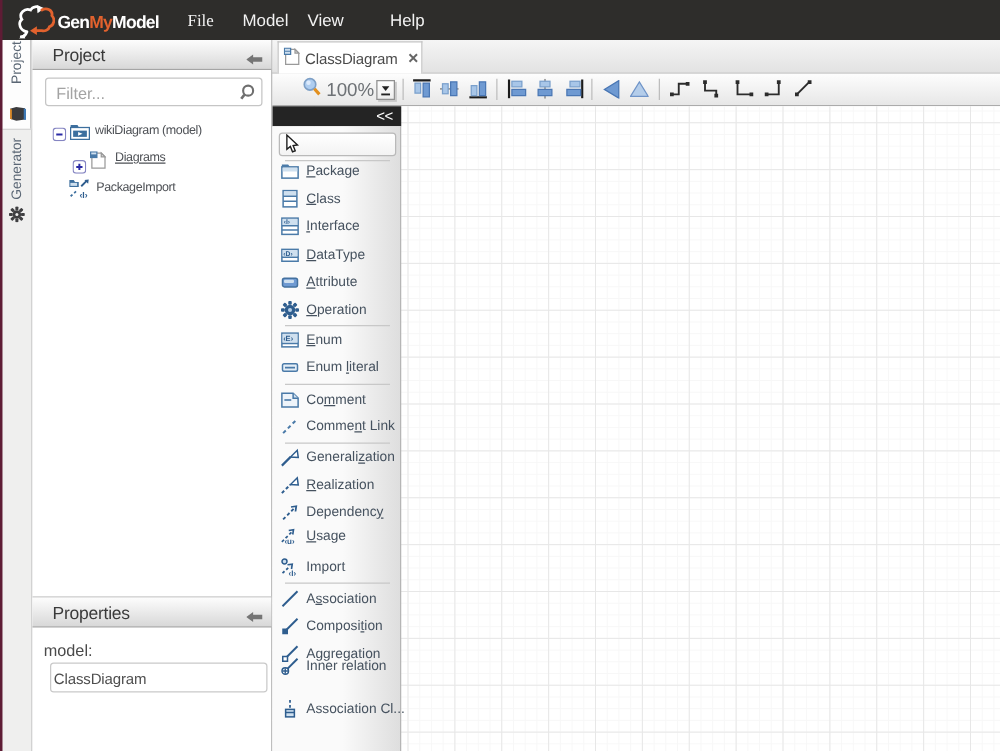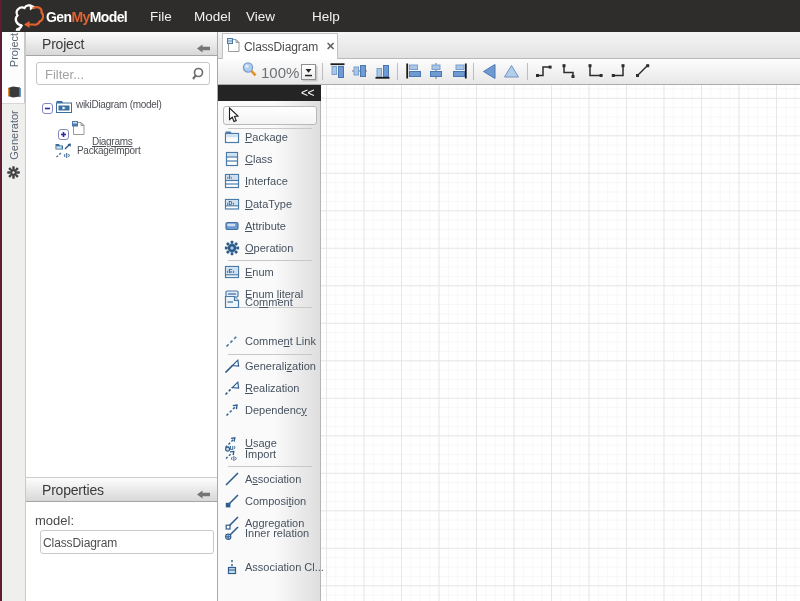--- a/index.html
+++ b/index.html
@@ -66,21 +66,21 @@
   <div class="abs" id="maroon"></div>
   <div class="abs" id="logo"><svg width="31" height="28" viewBox="0 0 31 28">
     <path d="M8.5,22.5 C3,21.5 1,15.5 4.5,12.5 C1.5,7.5 7,3 11.5,5 C13,2 17.5,1.5 19,4" fill="none" stroke="#ffffff" stroke-width="2.2" stroke-linecap="round"></path>
     <polygon points="16.5,1 22.5,3.5 17,7.5" fill="#ffffff"></polygon>
     <path d="M20.5,5 C24.5,2.5 29.5,5.5 28.5,9.5 C31.5,12.5 30,17.5 26.5,18.5 C26,21 22.5,22.3 20.5,21.5 L15.5,21.5" fill="none" stroke="#e2622e" stroke-width="2.2" stroke-linecap="round"></path>
     <polygon points="16.5,18 11,21.5 16.5,25" fill="#e2622e"></polygon>
     <path d="M8.5,22.5 C7.5,25 6,26.5 4,26.3" fill="none" stroke="#ffffff" stroke-width="2.2" stroke-linecap="round"></path>
     <polygon points="6.2,24.2 2.2,27.8 7.2,27.8" fill="#ffffff"></polygon>
   </svg></div>
   <div class="abs" id="logotext">Gen<span class="my">My</span>Model</div>
-  <div class="abs menu" style="left:150px;">File</div>
+  <div class="abs menu" style="left:150px;font-family:Liberation Serif, serif;">File</div>
   <div class="abs menu" style="left:194px;">Model</div>
   <div class="abs menu" style="left:246px;">View</div>
   <div class="abs menu" style="left:312px;">Help</div>
 
   <div class="abs" id="vside"></div>
   <div class="abs" id="vside-active"></div>
   <div class="abs" id="vside-div"></div>
   <div class="abs vlabel" style="left:-9px;top:44px;width:46px;text-align:center;">Project</div>
   <div class="abs" id="bookicon" style="left:7px;top:84px;"><svg width="15" height="12" viewBox="0 0 15 12">
     <path d="M1,2 L6,0.5 L13,1.5 L13,10.5 L6,11.5 L1,10 Z" fill="#3a3a3c"></path>
@@ -135,21 +135,21 @@
         <rect x="0.5" y="0.5" width="10" height="10" rx="2.5" fill="#fff" stroke="#8585c2"></rect>
         <line x1="3" y1="5.5" x2="8" y2="5.5" stroke="#2a2aa5" stroke-width="1.6"></line>
         <line x1="5.5" y1="3" x2="5.5" y2="8" stroke="#2a2aa5" stroke-width="1.6"></line>
       </svg></div>
   <div class="abs" style="left:72px;top:121px;"><svg width="13" height="15" viewBox="0 0 13 15">
     <path d="M1.5,1.5 L9,1.5 L12,4.5 L12,13.5 L1.5,13.5 Z" fill="#fff" stroke="#9a9a9a"></path>
     <path d="M9,1.5 L9,4.5 L12,4.5 Z" fill="#dcdcdc" stroke="#9a9a9a"></path>
     <rect x="0" y="0" width="6" height="5.5" fill="#4a7aa8"></rect>
     <rect x="1" y="1" width="4" height="1.5" fill="#cfe0ef"></rect>
   </svg></div>
-  <div class="abs treetext" style="left:92px;top:136px;text-decoration:underline;">Diagrams</div>
+  <div class="abs treetext" style="left:92px;top:121px;text-decoration:underline;">Diagrams</div>
   <div class="abs" style="left:55px;top:143px;"><svg width="18" height="16" viewBox="0 0 18 16">
     <path d="M0.5,2.5 L0.5,1 L4,1 L5,2.5 L8,2.5 L8,6.5 L0.5,6.5 Z" fill="#3d6f9e"></path>
     <rect x="1.3" y="3.3" width="5.4" height="2.4" fill="#cfe0ef"></rect>
     <path d="M10,6 L14.5,1.5" stroke="#2e5d8e" stroke-width="1.5" fill="none"></path>
     <polygon points="12.5,1 16,0.5 15.5,4" fill="#2e5d8e"></polygon>
     <path d="M1.5,14 L6.5,9.5" stroke="#3d6f9e" stroke-width="1.4" stroke-dasharray="2,1.8" fill="none"></path>
     <text x="8.5" y="15" font-size="7" font-weight="bold" fill="#2e5d8e" font-family="Liberation Sans">‹I›</text>
   </svg></div>
   <div class="abs treetext" style="left:77px;top:144.5px;">PackageImport</div>
 
@@ -338,21 +338,21 @@
           <span class="tx"><u>E</u>num</span>
         </div>
       <div class="pitem" style="top:182px;">
           <span class="ic"><svg width="16" height="16" viewBox="0 0 16 16">
         <rect x="2" y="5" width="12" height="6" rx="1.2" fill="#e4eef7" stroke="#4a7aa8" stroke-width="1.2"></rect>
         <line x1="4" y1="8" x2="12" y2="8" stroke="#4a7aa8" stroke-width="1.4"></line>
       </svg></span>
           <span class="tx">Enum <u>l</u>iteral</span>
         </div>
       <div class="pdiv" style="top:205.5px;"></div>
-      <div class="pitem" style="top:190px;">
+      <div class="pitem" style="top:208px;">
           <span class="ic"><svg width="16" height="16" viewBox="0 0 16 16">
         <path d="M1.5,2.5 L10.5,2.5 L14.5,6.5 L14.5,13.5 L1.5,13.5 Z" fill="#eef4fa" stroke="#4a7aa8" stroke-width="1.2"></path>
         <path d="M10.5,2.5 L10.5,6.5 L14.5,6.5" fill="#cfe0ef" stroke="#4a7aa8" stroke-width="1.2"></path>
         <line x1="3.5" y1="8" x2="9" y2="8" stroke="#4a7aa8" stroke-width="1.3"></line>
       </svg></span>
           <span class="tx">Co<u>m</u>ment</span>
         </div>
       <div class="pitem" style="top:229px;">
           <span class="ic"><svg width="16" height="16" viewBox="0 0 16 16">
         <line x1="2.5" y1="13.5" x2="13.5" y2="2.5" stroke="#4a7aa8" stroke-width="1.6" stroke-dasharray="3,2.4"></line>
@@ -374,21 +374,21 @@
       </svg></span>
           <span class="tx"><u>R</u>ealization</span>
         </div>
       <div class="pitem" style="top:297.5px;">
           <span class="ic"><svg width="16" height="16" viewBox="0 0 16 16">
         <line x1="2.5" y1="13.5" x2="12" y2="4" stroke="#2e5d8e" stroke-width="1.5" stroke-dasharray="2.6,2"></line>
         <path d="M8.8,3.6 L13,3 L12.4,7.2" fill="none" stroke="#2e5d8e" stroke-width="1.4"></path>
       </svg></span>
           <span class="tx">Dependenc<u>y</u></span>
         </div>
-      <div class="pitem" style="top:331px;text-align:right;">
+      <div class="pitem" style="top:317px;text-align:right;">
           <span class="ic"><svg width="16" height="16" viewBox="0 0 16 16">
         <line x1="1.5" y1="12.5" x2="9.5" y2="4.5" stroke="#2e5d8e" stroke-width="1.4" stroke-dasharray="2.4,1.8"></line>
         <path d="M7,3.4 L10.8,2.8 L10.2,6.6" fill="none" stroke="#2e5d8e" stroke-width="1.3"></path>
         <text x="3.5" y="14.5" font-size="6.4" font-weight="bold" fill="#2e5d8e" font-family="Liberation Sans">‹u›</text>
       </svg></span>
           <span class="tx"><u>U</u>sage</span>
         </div>
       <div class="pitem" style="top:341.5px;">
           <span class="ic"><svg width="16" height="16" viewBox="0 0 16 16">
         <circle cx="3.6" cy="3.2" r="2" fill="#cfe0ef" stroke="#2e5d8e" stroke-width="1.2"></circle>

